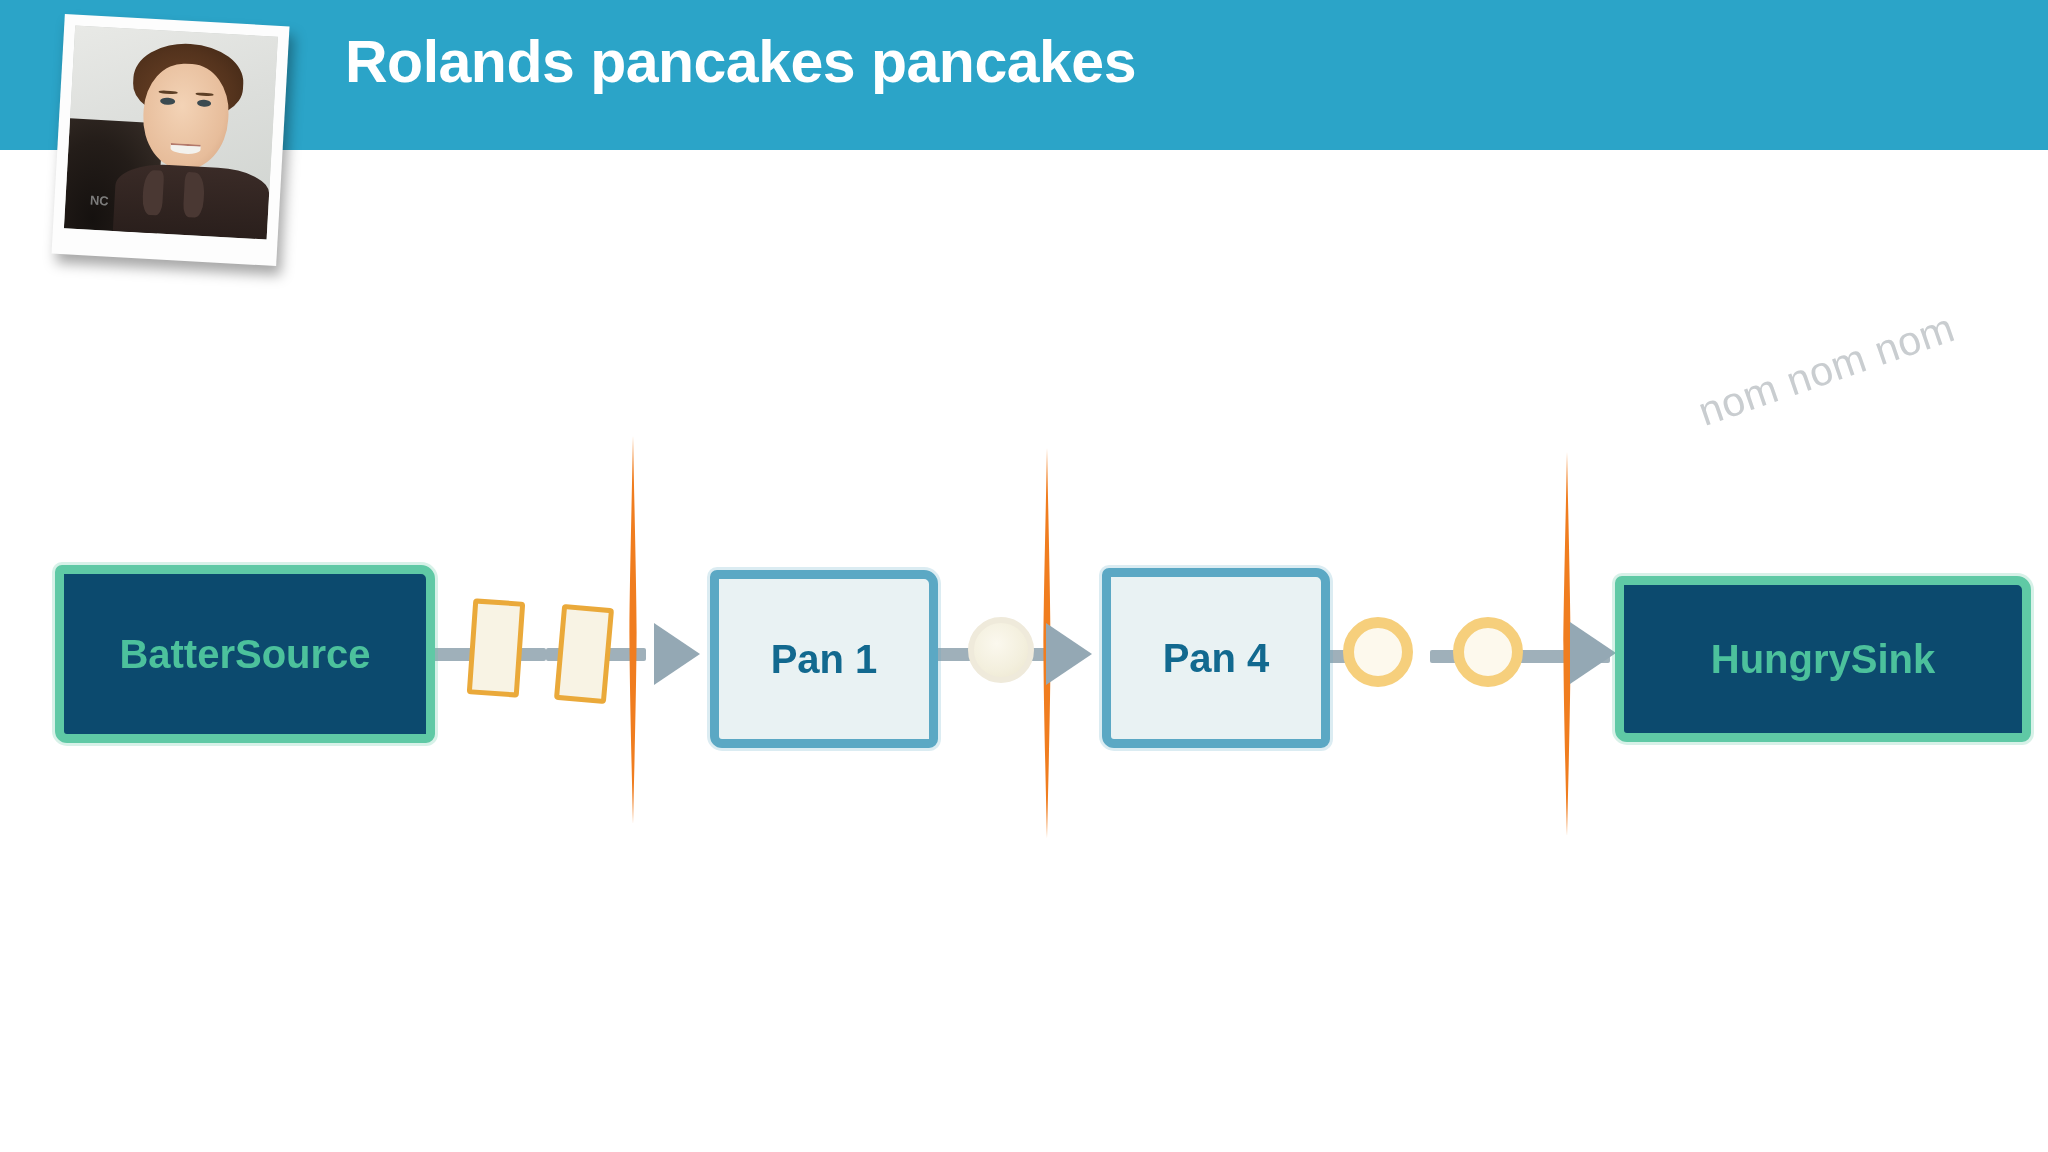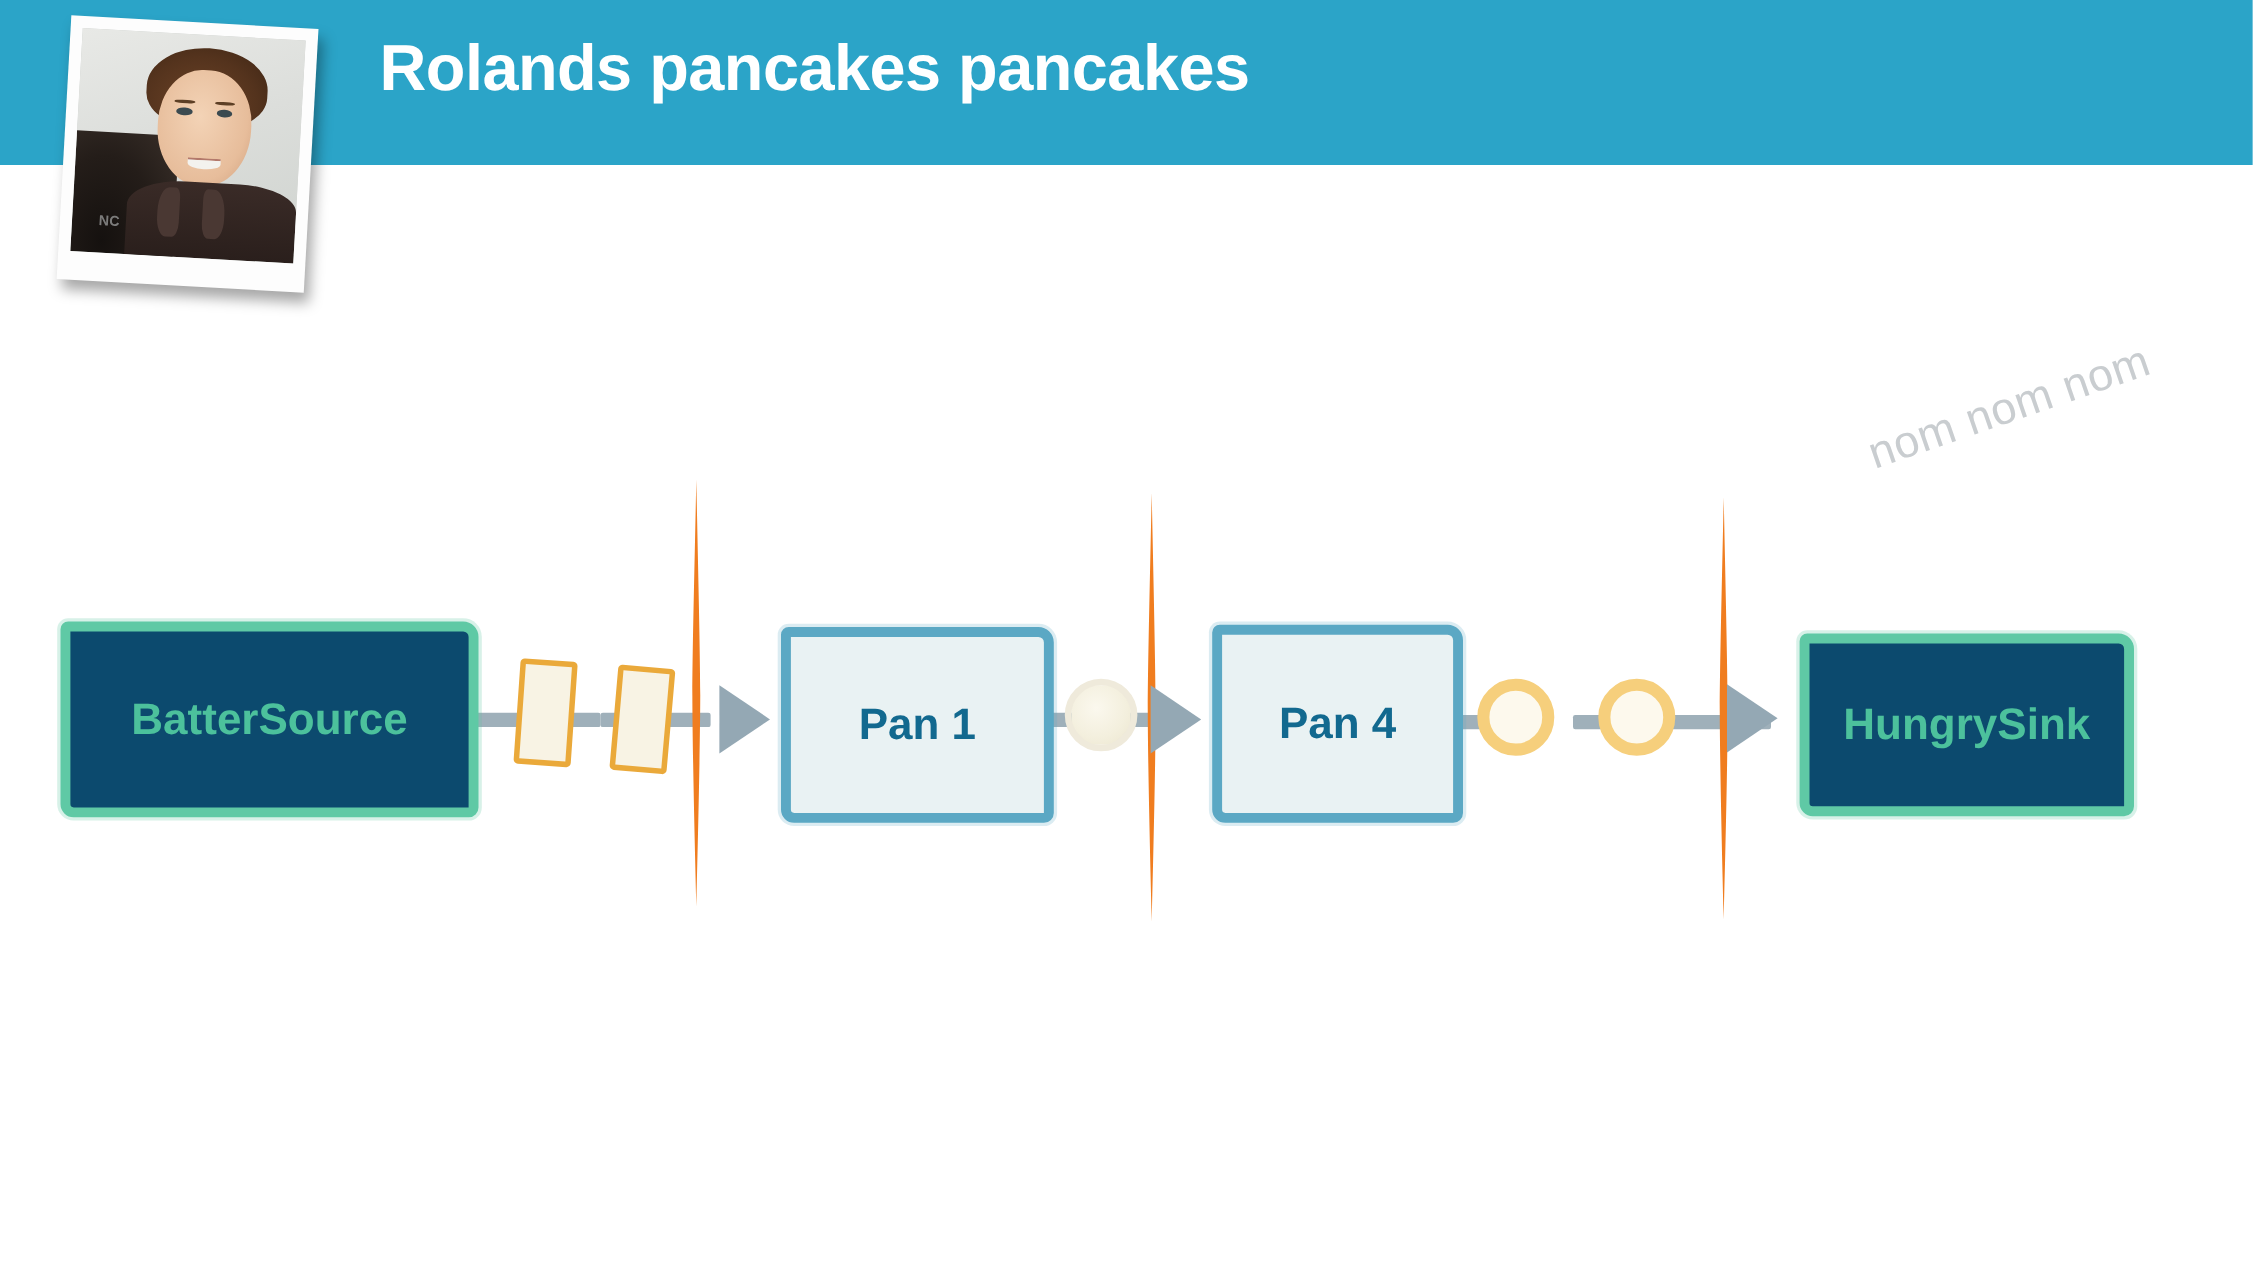--- a/index.html
+++ b/index.html
@@ -189,21 +189,21 @@
   <div class="batter-rect" style="left:558px; top:606px; transform:rotate(5deg);"></div>
 
   <div class="barrier" style="left:622px; top:436px; height:388px;">
     <svg viewBox="0 0 22 388" preserveAspectRatio="none" aria-hidden="true">
       <path d="M11 0 C12.6 80 14.4 150 14.6 196 C14.4 250 12.4 330 11 388 C9.6 330 7.6 250 7.4 196 C7.6 150 9.4 80 11 0 Z" fill="#f07d1f"></path>
     </svg>
   </div>
 
   <div class="arrowhead" style="left:654px; top:623px;"></div>
 
-  <div class="node-box node-blue" style="left:710px; top:570px; width:248px; height:178px;text-align:right;">
+  <div class="node-box node-blue" style="left:710px; top:570px; width:228px; height:178px;text-align:right;">
     <span class="node-label">Pan 1</span>
   </div>
 
   <div class="pancake raw" style="left:968px; top:617px;"></div>
 
   <div class="barrier" style="left:1036px; top:448px; height:390px;">
     <svg viewBox="0 0 22 390" preserveAspectRatio="none" aria-hidden="true">
       <path d="M11 0 C12.6 80 14.4 152 14.6 198 C14.4 252 12.4 332 11 390 C9.6 332 7.6 252 7.4 198 C7.6 152 9.4 80 11 0 Z" fill="#f07d1f"></path>
     </svg>
   </div>
@@ -218,19 +218,19 @@
   <div class="pancake cooked" style="left:1453px; top:617px;"></div>
 
   <div class="barrier" style="left:1556px; top:452px; height:384px;">
     <svg viewBox="0 0 22 384" preserveAspectRatio="none" aria-hidden="true">
       <path d="M11 0 C12.6 78 14.4 150 14.6 194 C14.4 248 12.4 328 11 384 C9.6 328 7.6 248 7.4 194 C7.6 150 9.4 78 11 0 Z" fill="#f07d1f"></path>
     </svg>
   </div>
 
   <div class="arrowhead" style="left:1570px; top:622px;"></div>
 
-  <div class="node-box node-green" style="left:1615px; top:576px; width:304px; height:166px;margin-left:21px;">
+  <div class="node-box node-green" style="left:1615px; top:576px; width:416px; height:166px;">
     <span class="node-label">HungrySink</span>
   </div>
 
   <div id="nom-text">nom nom nom</div>
 
 </div>
 
 </body></html>

